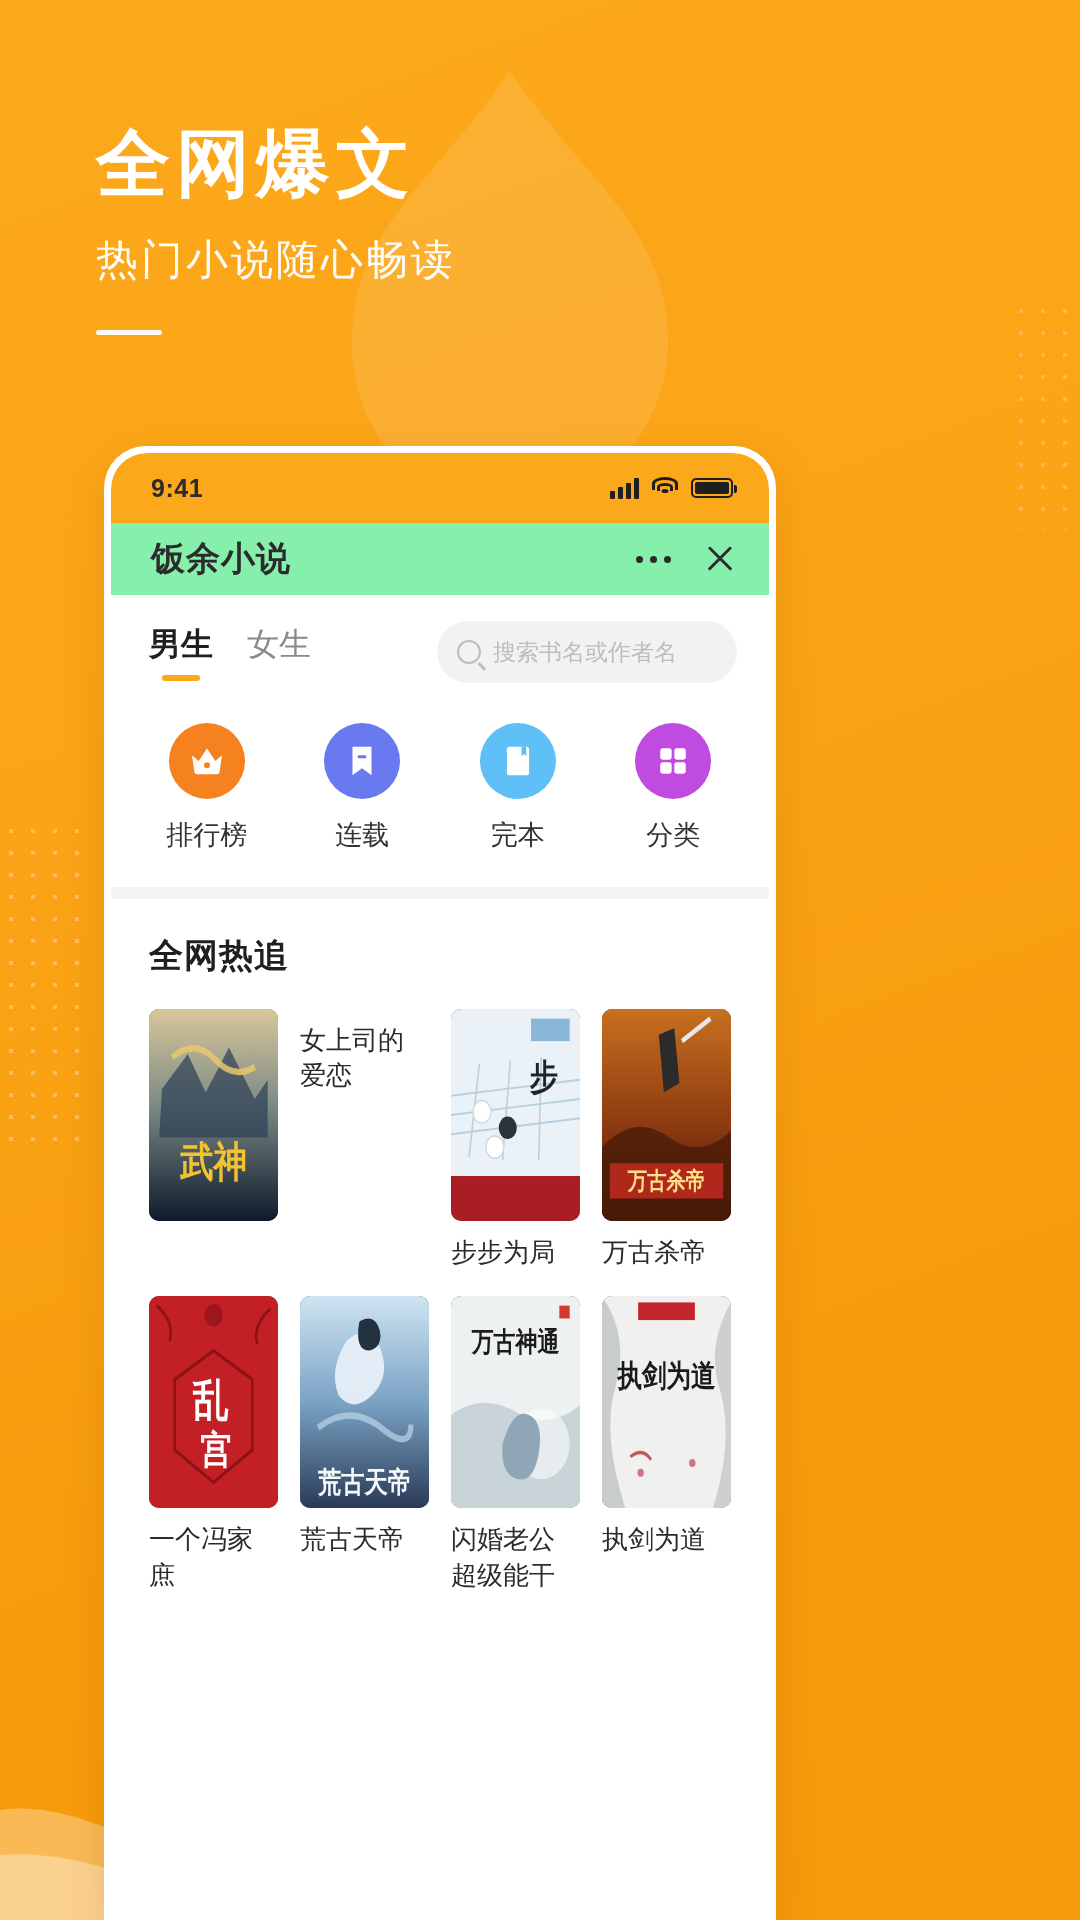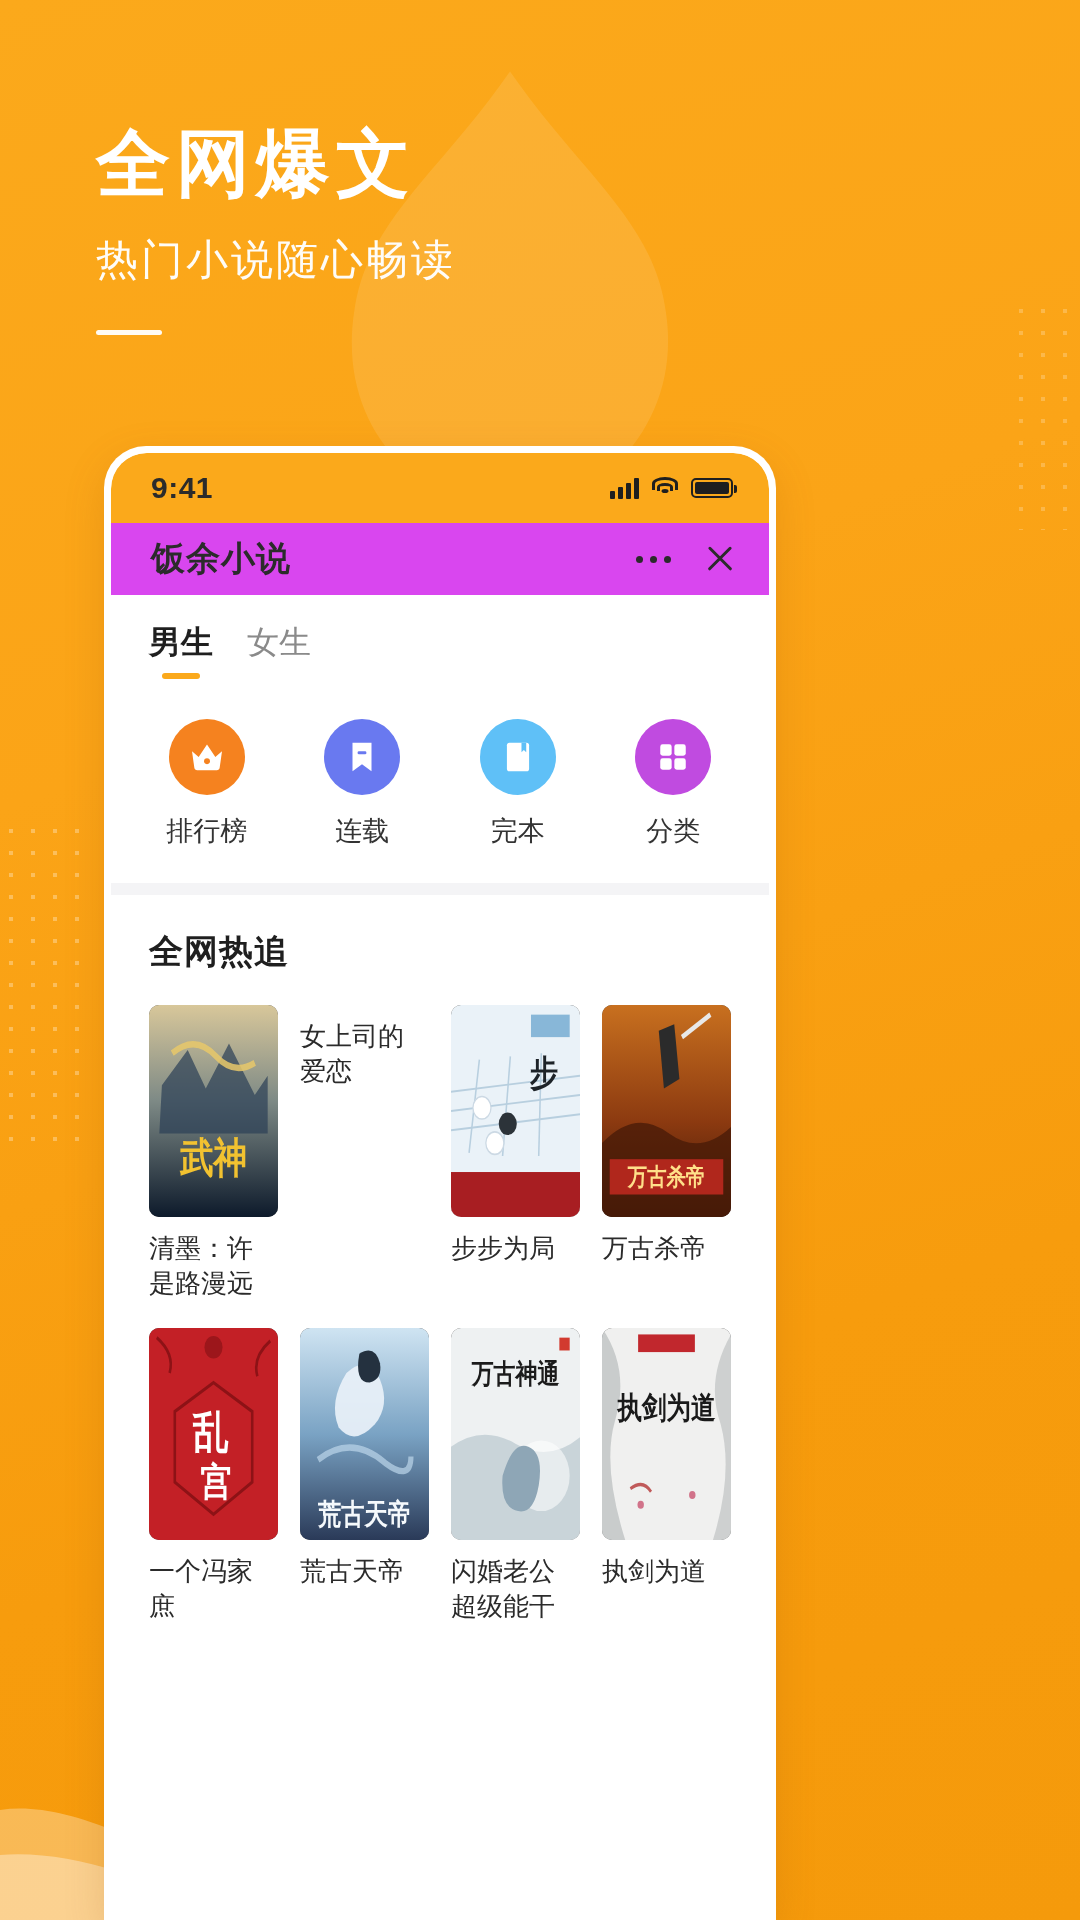--- a/index.html
+++ b/index.html
@@ -87,21 +87,21 @@
     display:flex; flex-direction:column;
   }
 
   
   .statusbar{
     height:70px; background:#FBA91B;
     display:flex; align-items:center; justify-content:space-between;
     padding:0 36px 0 40px;
     flex:none;
   }
-  .status-time{ font-size:30px; font-weight:700; color:#2b2b2b; letter-spacing:.5px;}
+  .status-time{ font-size:25px; font-weight:700; color:#2b2b2b; letter-spacing:.5px;}
   .status-icons{ display:flex; align-items:center; gap:12px;}
   .sig{ display:flex; align-items:flex-end; gap:3px; height:22px;}
   .sig i{ display:block; width:5px; background:#1f1f1f; border-radius:1px;}
   .sig i:nth-child(1){height:8px;}
   .sig i:nth-child(2){height:12px;}
   .sig i:nth-child(3){height:16px;}
   .sig i:nth-child(4){height:21px;}
   .wifi{ width:28px; height:22px; position:relative;}
   .wifi span{
     position:absolute; left:50%; transform:translateX(-50%);
@@ -117,21 +117,21 @@
     position:relative; padding:2px;
   }
   .batt::after{
     content:""; position:absolute; right:-6px; top:5px;
     width:3px;height:8px;background:#1f1f1f;border-radius:0 2px 2px 0;
   }
   .batt i{ display:block; width:100%; height:100%; background:#1f1f1f; border-radius:2px;}
 
   
   .appbar{
-    height:72px; background:#d946ef;
+    height:72px; background:#86efac;
     display:flex; align-items:center; justify-content:space-between;
     padding:0 34px 0 40px;
     flex:none;
   }
   .app-title{ font-size:34px; font-weight:700; color:#2b2b2b; letter-spacing:1px;}
   .appbar-actions{ display:flex; align-items:center; gap:34px;}
   .dots-ico{ display:flex; gap:7px; align-items:center;}
   .dots-ico i{ width:7px;height:7px;border-radius:50%;background:#2b2b2b;display:block;}
   .close-ico{ position:relative; width:30px;height:30px;}
   .close-ico i{
@@ -279,20 +279,24 @@
   <div class="screen">
 
     <div class="tabrow">
       <div class="tabs">
         <div class="tab active">
           <span class="tab-label">男生</span>
         </div>
         <div class="tab">
           <span class="tab-label">女生</span>
         </div>
+      </div>
+      <div class="searchbox">
+        <span class="mag"></span>
+        <span class="search-ph">搜索书名或作者名</span>
       </div>
     </div>
 
     <div class="quicknav">
 
       <div class="qn-item">
         <div class="qn-circle" style="background:#F5821F">
           <svg width="40" height="40" viewBox="0 0 24 24" fill="#FFFFFF">
             <path d="M3 8.5 L7 12 L12 4.5 L17 12 L21 8.5 L19.6 18.5
                      C19.5 19.4 18.8 20 17.9 20 H6.1 C5.2 20 4.5 19.4 4.4 18.5 Z"></path>
@@ -351,21 +355,20 @@
                       <stop offset=".45" stop-color="#7e8a86"></stop>
                 <stop offset="1" stop-color="#0d1a2b"></stop>
                     </linearGradient>
                   </defs>
               <rect width="100" height="132" fill="url(#c1)"></rect>
               <path d="M10 50 L30 28 L44 52 L62 24 L82 56 L92 44 L92 80 L8 80 Z" fill="#2b3f55" opacity=".7"></path>
               <path d="M18 30 q18 -12 34 2 q14 12 30 4" stroke="#e8c86a" stroke-width="4" fill="none" opacity=".85"></path>
               <text x="50" y="104" font-size="26" font-weight="bold" fill="#F2C230" text-anchor="middle" font-family="'Liberation Serif',serif">武神</text>
             </svg>
           </div>
-          <div class="book-title">清墨：许是路漫远</div>
         </div>
 
         <div class="book">
           <div class="book-title">女上司的爱恋</div>
         </div>
 
         <div class="book">
           <div class="cover">
             <svg viewBox="0 0 100 132" preserveAspectRatio="none">
               <rect width="100" height="132" fill="#eaf2f8"></rect>

